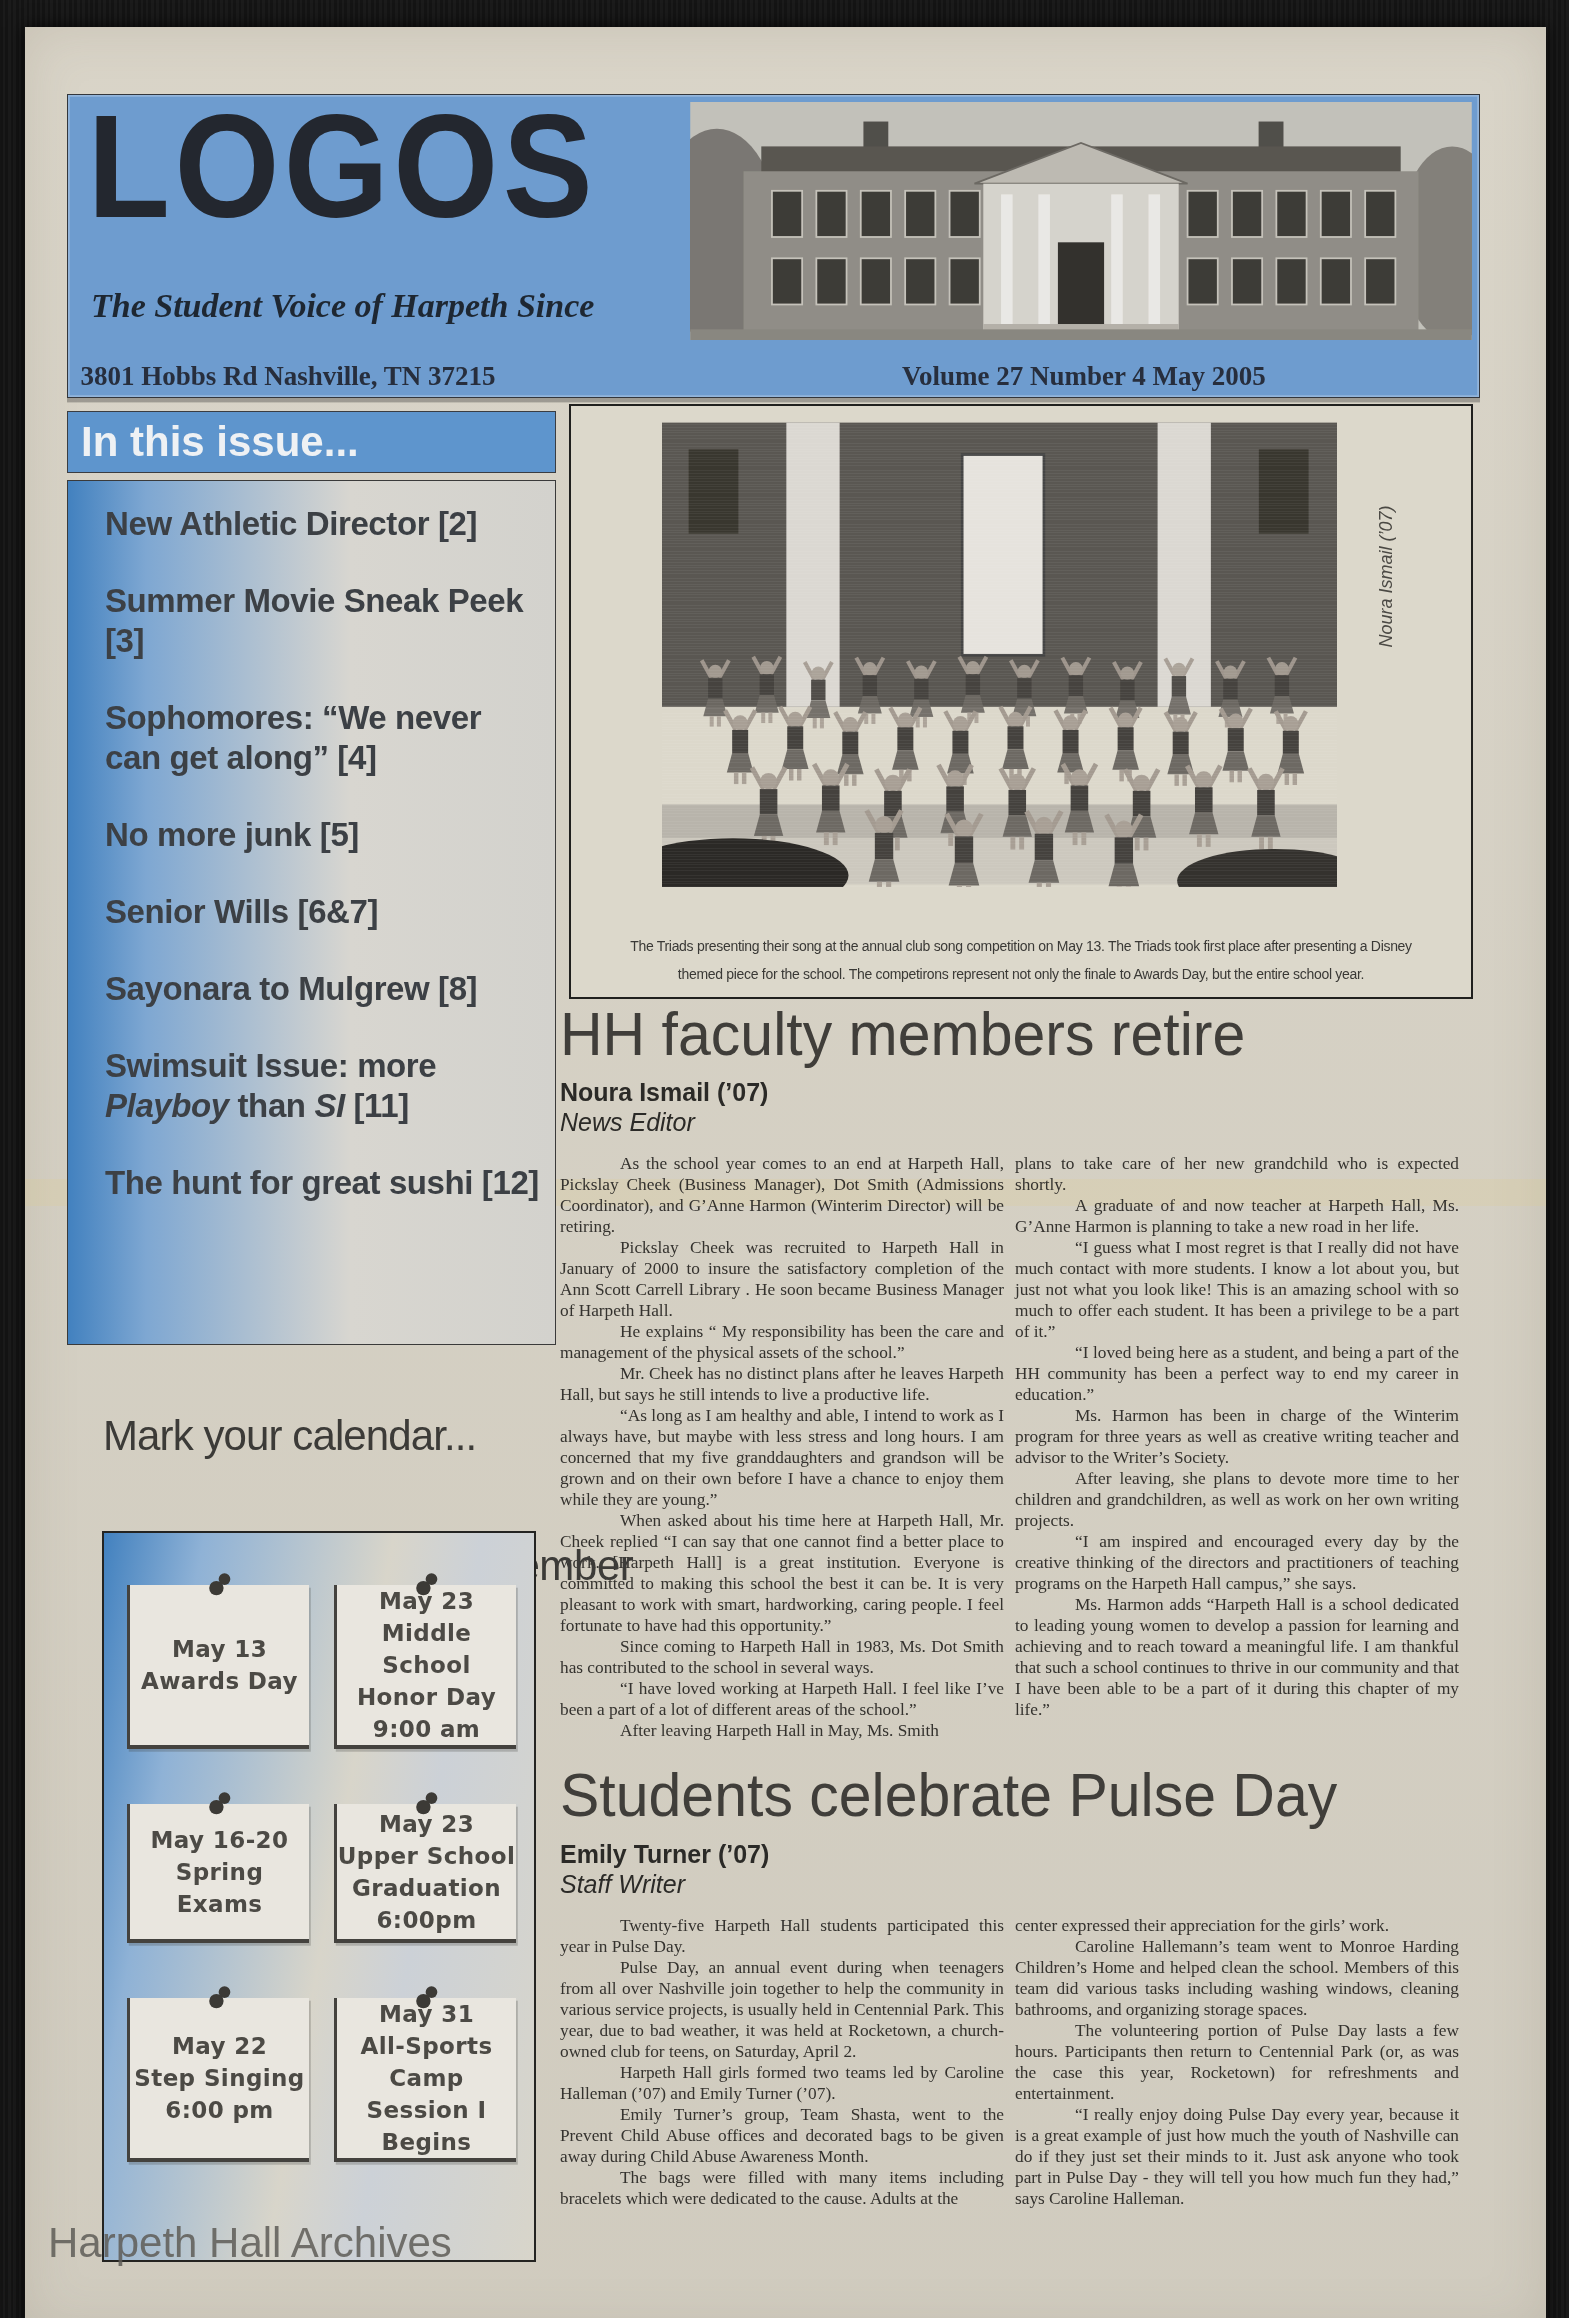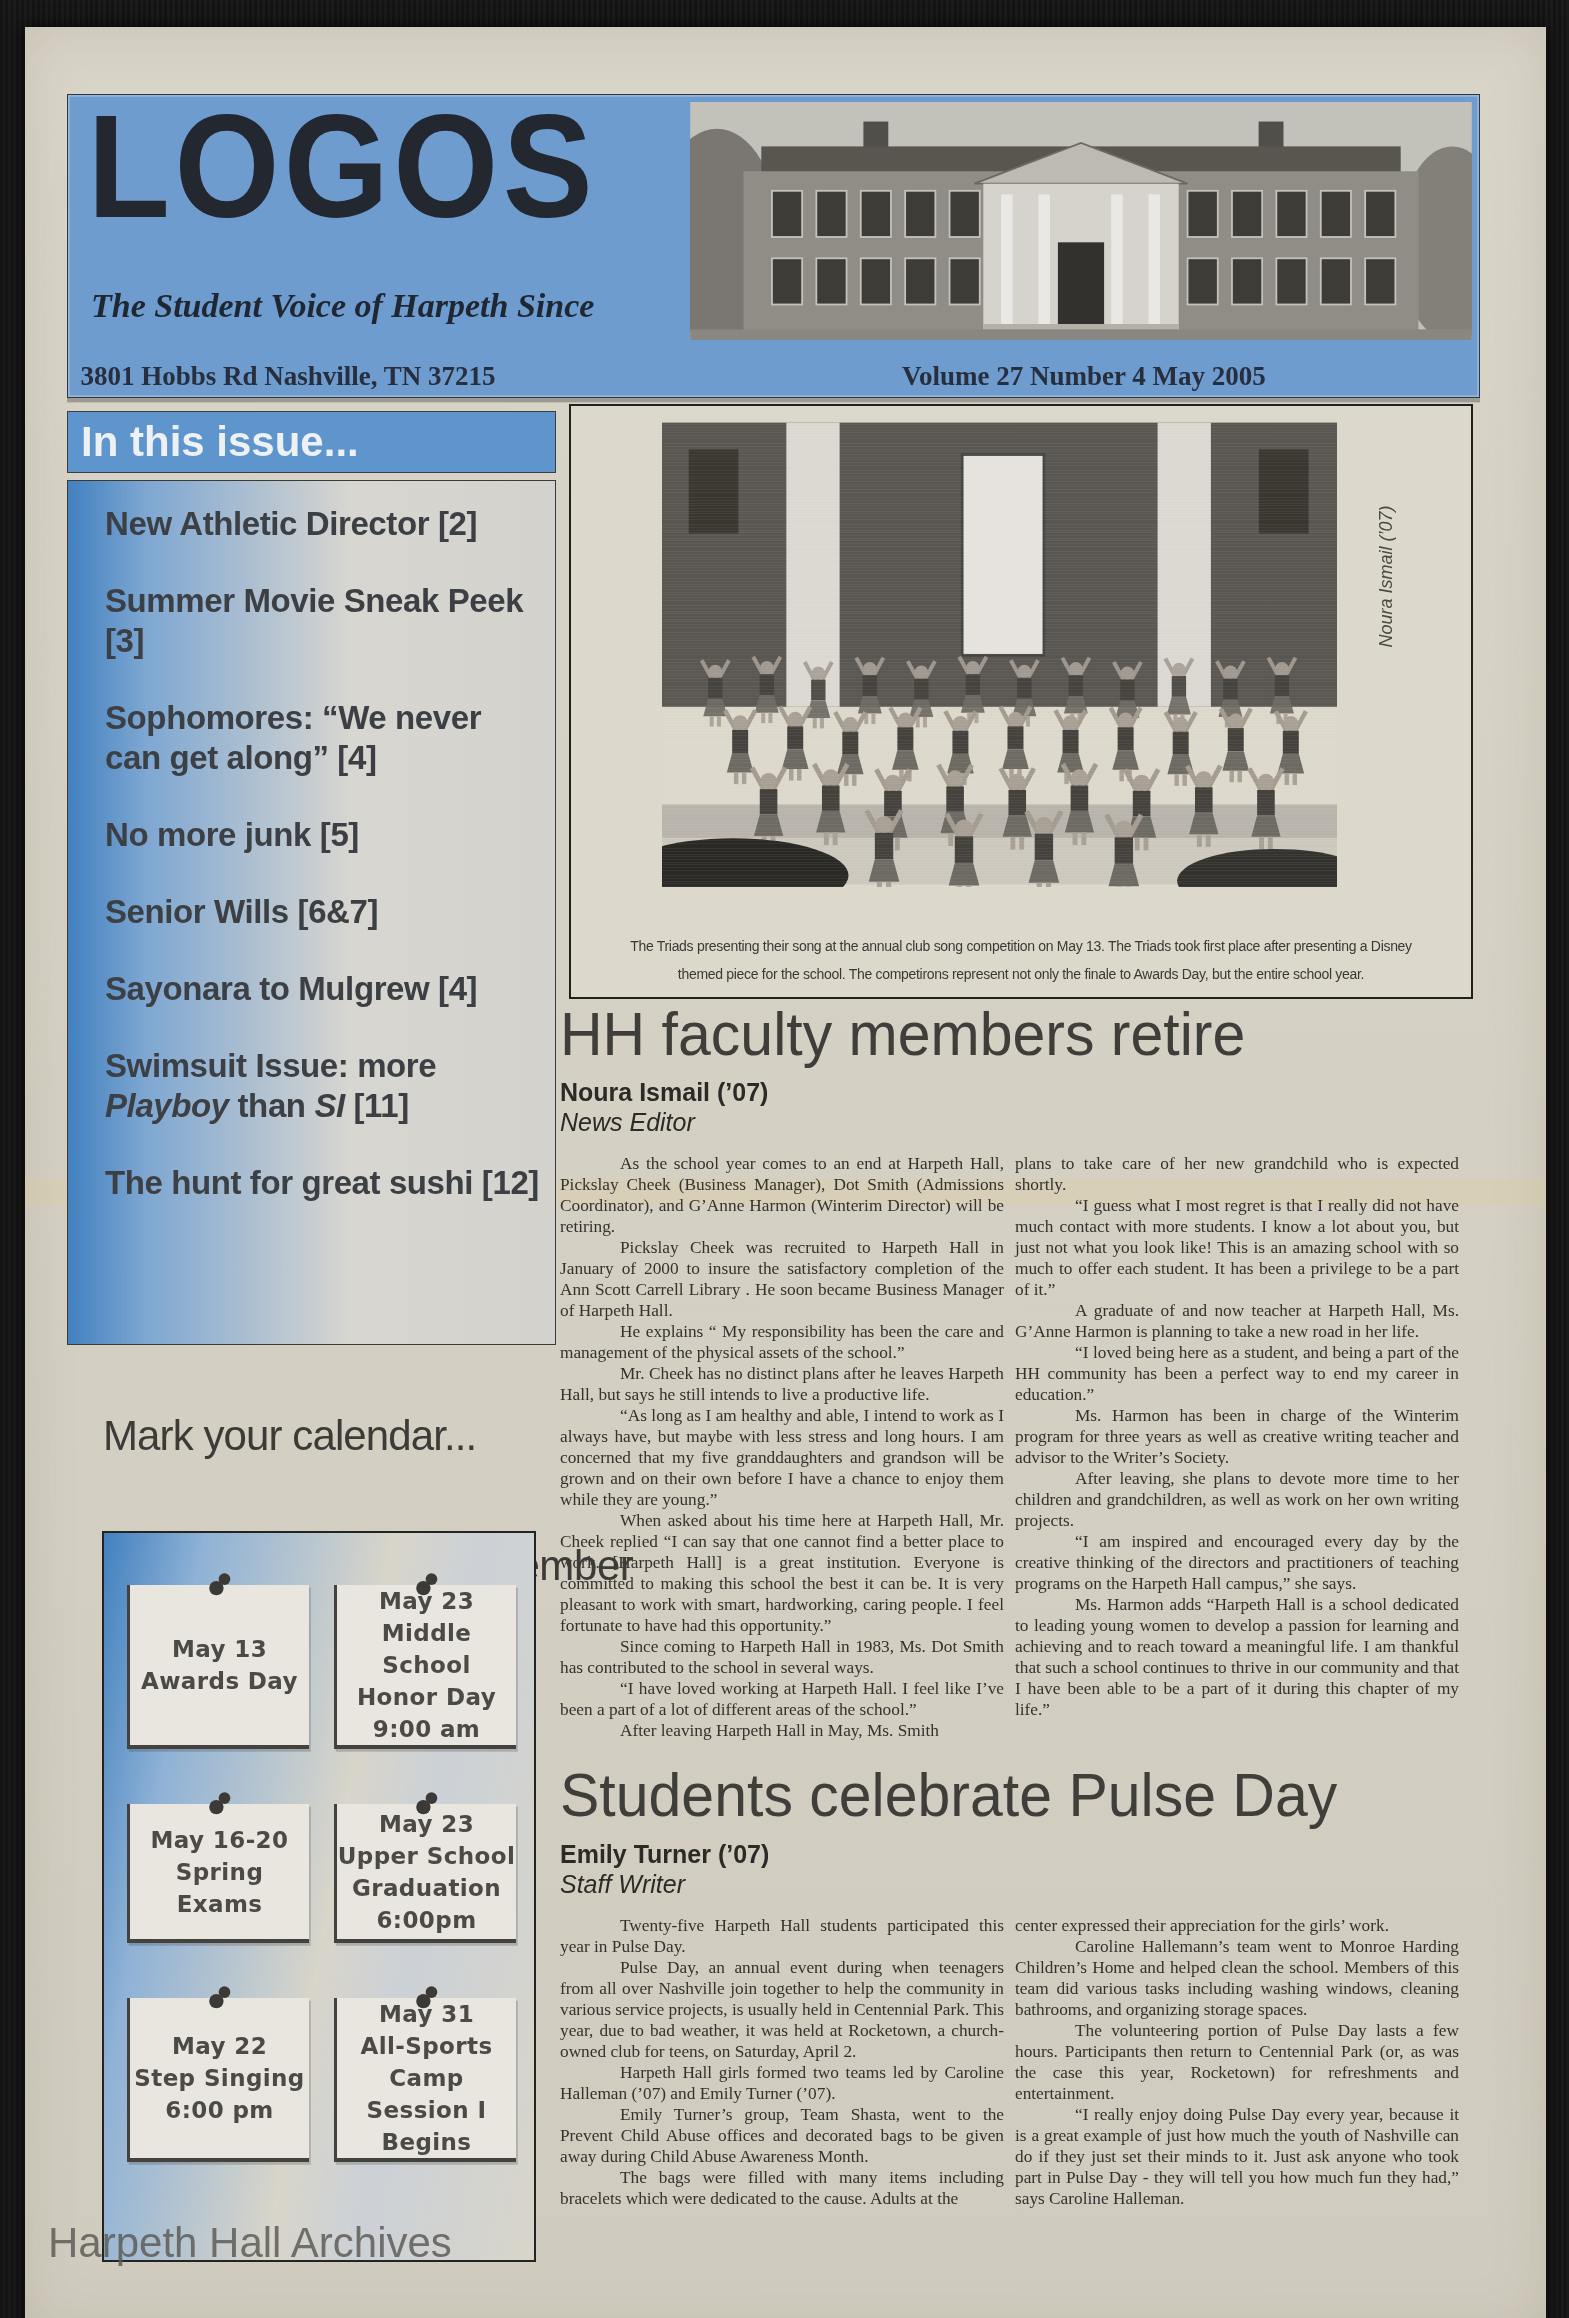--- a/index.html
+++ b/index.html
@@ -185,21 +185,21 @@
     </div>
   </div>
 
   <div class="toc-bar">In this issue...</div>
   <div class="toc-box">
     <div class="toc-item">New Athletic Director [2]</div>
     <div class="toc-item">Summer Movie Sneak Peek [3]</div>
     <div class="toc-item">Sophomores: “We never can get along” [4]</div>
     <div class="toc-item">No more junk [5]</div>
     <div class="toc-item">Senior Wills [6&amp;7]</div>
-    <div class="toc-item">Sayonara to Mulgrew [4]</div>
+    <div class="toc-item">Sayonara to Mulgrew [8]</div>
     <div class="toc-item"><span>Swimsuit Issue: more </span><span class="ital">Playboy</span><span> than </span><span class="ital">SI</span><span> [11]</span></div>
     <div class="toc-item">The hunt for great sushi [12]</div>
   </div>
 
   <div class="photo-box">
     <div class="photo">
       <svg width="675" height="467" viewBox="0 0 760 520">
         <defs>
           <g id="girl">
             <line x1="-5" y1="-14" x2="-17" y2="-36" stroke="#a39a90" stroke-width="5"></line>
@@ -284,22 +284,22 @@
         <p>He explains “ My responsibility has been the care and management of the physical assets of the school.”</p>
         <p>Mr. Cheek has no distinct plans after he leaves Harpeth Hall, but says he still intends to live a productive life.</p>
         <p>“As long as I am healthy and able, I intend to work as I always have, but maybe with less stress and long hours. I am concerned that my five granddaughters and grandson will be grown and on their own before I have a chance to enjoy them while they are young.”</p>
         <p>When asked about his time here at Harpeth Hall, Mr. Cheek replied “I can say that one cannot find a better place to work. [Harpeth Hall] is a great institution. Everyone is committed to making this school the best it can be. It is very pleasant to work with smart, hardworking, caring people.  I feel fortunate to have had this opportunity.”</p>
         <p>Since coming to Harpeth Hall in 1983, Ms. Dot Smith has contributed to the school in several ways.</p>
         <p>“I have loved working at Harpeth Hall. I feel like I’ve been a part of a lot of different areas of the school.”</p>
         <p>After leaving Harpeth Hall in May, Ms. Smith</p>
       </div>
       <div class="col">
         <p class="noindent">plans to take care of her new grandchild who is expected shortly.</p>
+        <p>A graduate of and now teacher at Harpeth Hall, Ms. G’Anne Harmon is planning to take a new road in her life.</p>
         <p>“I guess what I most regret is that I really did not have much contact with more students.  I know a lot about you, but just not what you look like!  This is an amazing school with so much to offer each student.  It has been a privilege to be a part of it.”</p>
-        <p>A graduate of and now teacher at Harpeth Hall, Ms. G’Anne Harmon is planning to take a new road in her life.</p>
         <p>“I loved being here as a student, and being a part of the HH community has been a perfect way to end my career in education.”</p>
         <p>Ms. Harmon has been in charge of the Winterim program for three years as well as creative writing teacher and advisor to the Writer’s Society.</p>
         <p>After leaving, she plans to devote more time to her children and grandchildren, as well as work on her own writing projects.</p>
         <p>“I am inspired and encouraged every day by the creative thinking of the directors and practitioners of teaching programs on the Harpeth Hall campus,” she says.</p>
         <p>Ms. Harmon adds “Harpeth Hall is a school dedicated to leading young women to develop a passion for learning and achieving and to reach toward a meaningful life. I am thankful that such a school continues to thrive in our community and that I have been able to be a part of it during this chapter of my life.”</p>
       </div>
     </div>
 
     <div class="art2">
       <div class="headline">Students celebrate Pulse Day</div>

